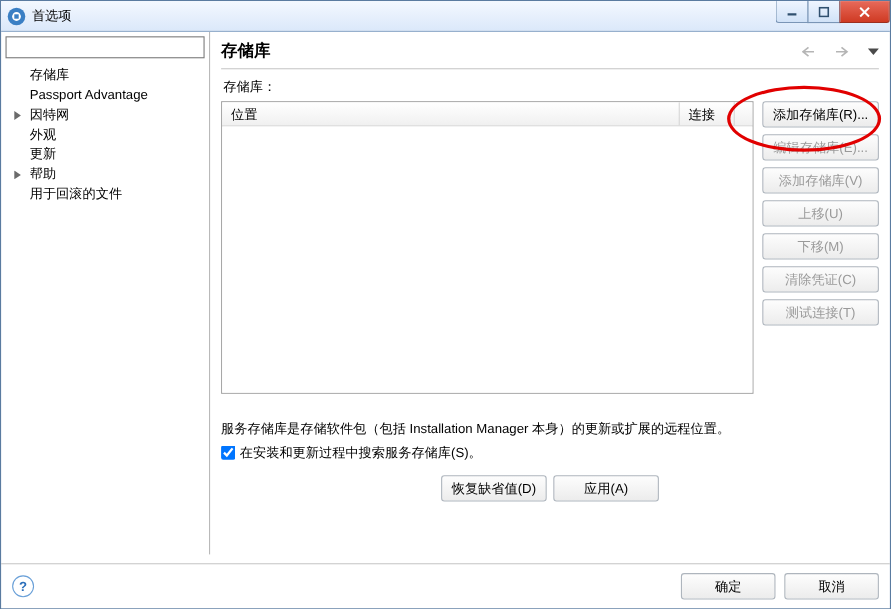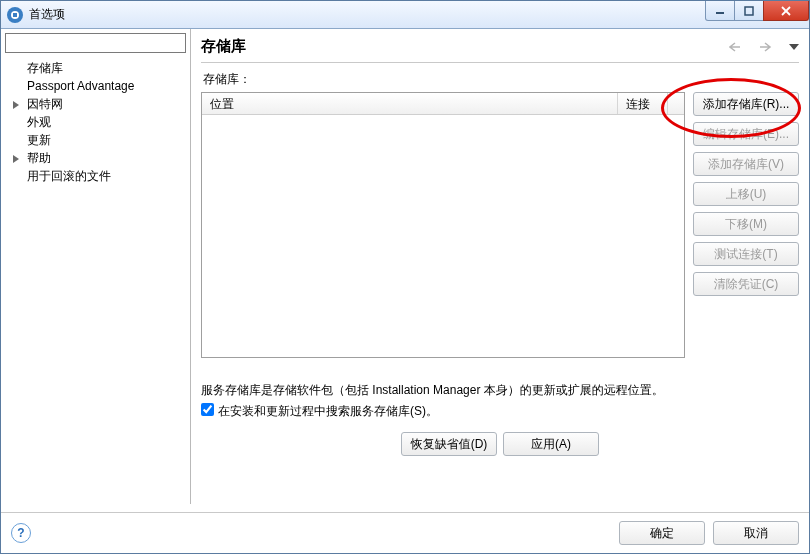--- a/index.html
+++ b/index.html
@@ -42,21 +42,21 @@
   .th.spacer { width: 10px; border-right: none; }
   .table-body { flex: 1; background: #fff; }
 
   .side-buttons { width: 106px; display: flex; flex-direction: column; gap: 6px; position: relative; }
   .btn { height: 24px; border: 1px solid #aeb5bd; background: linear-gradient(#fdfdfd,#ececec); border-radius: 3px; font-family: inherit; font-size: 12px; cursor: default; padding: 0 4px; white-space: nowrap; }
   .btn.disabled { color: #9a9a9a; }
 
   .circle-annot { position: absolute; border: 3px solid #e10000; border-radius: 50%; pointer-events: none; }
 
   .desc { margin-top: 24px; font-size: 12px; }
-  .checkbox-row { display: flex; align-items: flex-start; margin-top: 4px; }
+  .checkbox-row { display: flex; align-items: center; margin-top: 4px; }
   .checkbox-row input { margin: 0 4px 0 0; }
 
   .footer-row1 { display: flex; justify-content: center; gap: 6px; margin-top: 12px; padding-top: 0; }
   .footer-row1 .btn, .footer .btn { width: 96px; }
 
   .sep { border-top: 1px solid #c9c9c9; margin-top: 8px; }
 
   .footer { display: flex; align-items: center; padding: 8px 10px; }
   .help-link { width: 20px; height: 20px; border-radius: 50%; border: 1px solid #6aa0d8; color: #2b6fbb; display: flex; align-items: center; justify-content: center; font-weight: bold; cursor: default; }
   .footer .spacer { flex: 1; }
@@ -160,22 +160,22 @@
           </div>
           <div class="table-body"></div>
         </div>
 
         <div class="side-buttons">
           <button class="btn">添加存储库(R)...</button>
           <button class="btn disabled">编辑存储库(E)...</button>
           <button class="btn disabled">添加存储库(V)</button>
           <button class="btn disabled">上移(U)</button>
           <button class="btn disabled">下移(M)</button>
+          <button class="btn disabled">清除凭证(C)</button>
           <button class="btn disabled">测试连接(T)</button>
-          <button class="btn disabled">清除凭证(C)</button>
         </div>
 
         <div class="circle-annot" style="left:460px; top:-14px; width:140px; height:60px;"></div>
       </div>
 
       <div class="desc">服务存储库是存储软件包（包括 Installation Manager 本身）的更新或扩展的远程位置。</div>
       <label class="checkbox-row">
         <input type="checkbox" checked="" style="">
         <span>在安装和更新过程中搜索服务存储库(S)。</span>
       </label>

